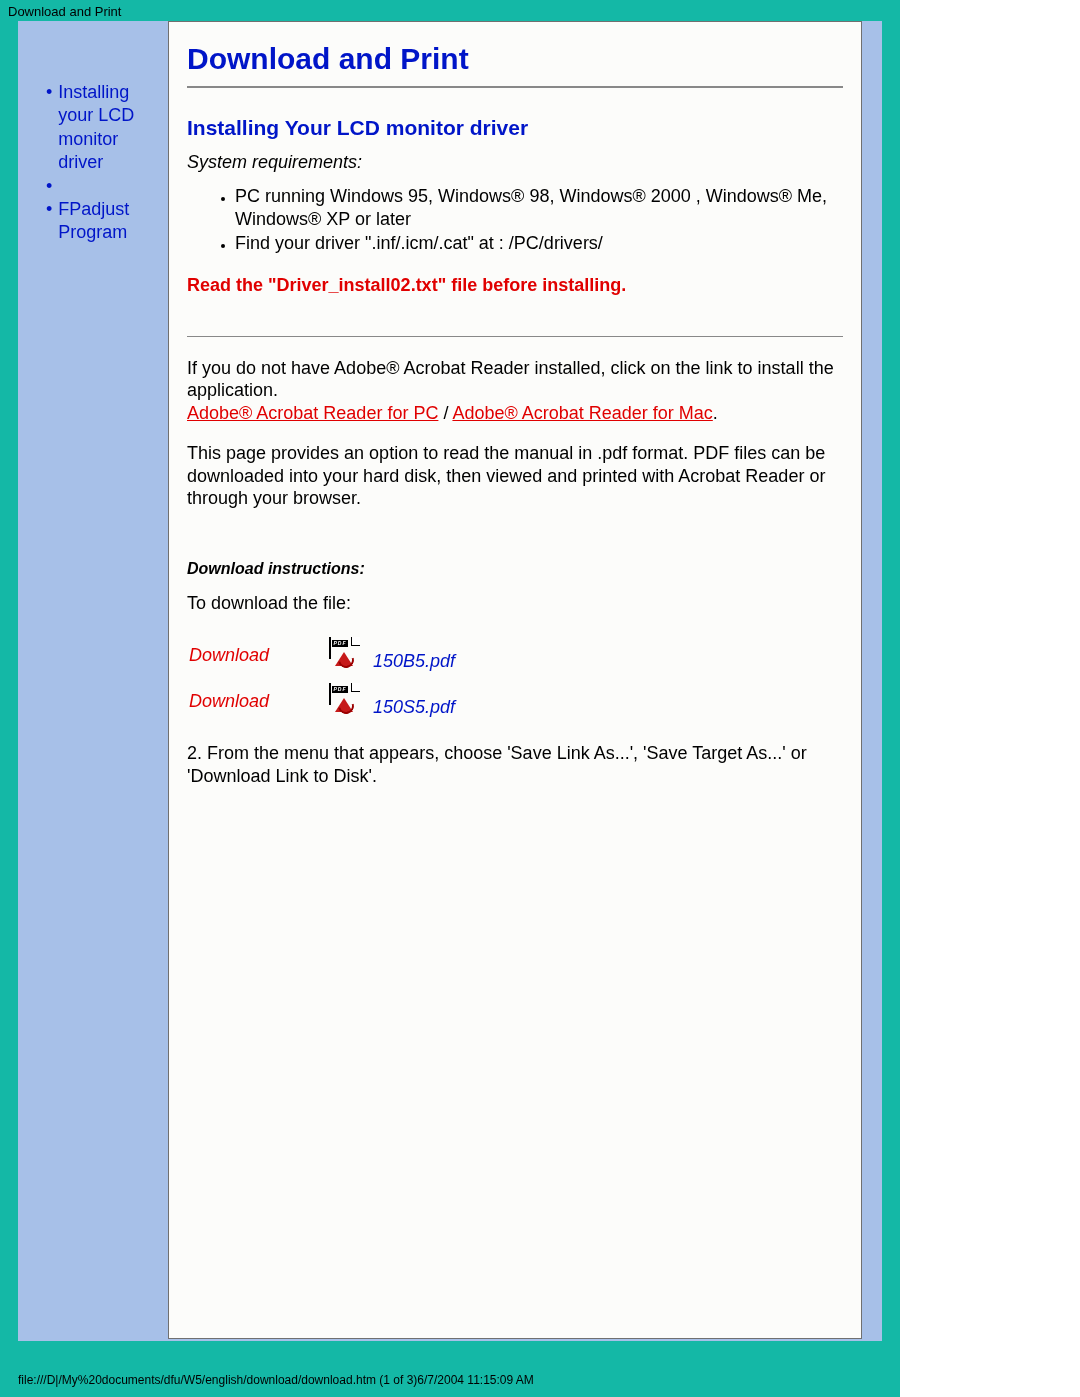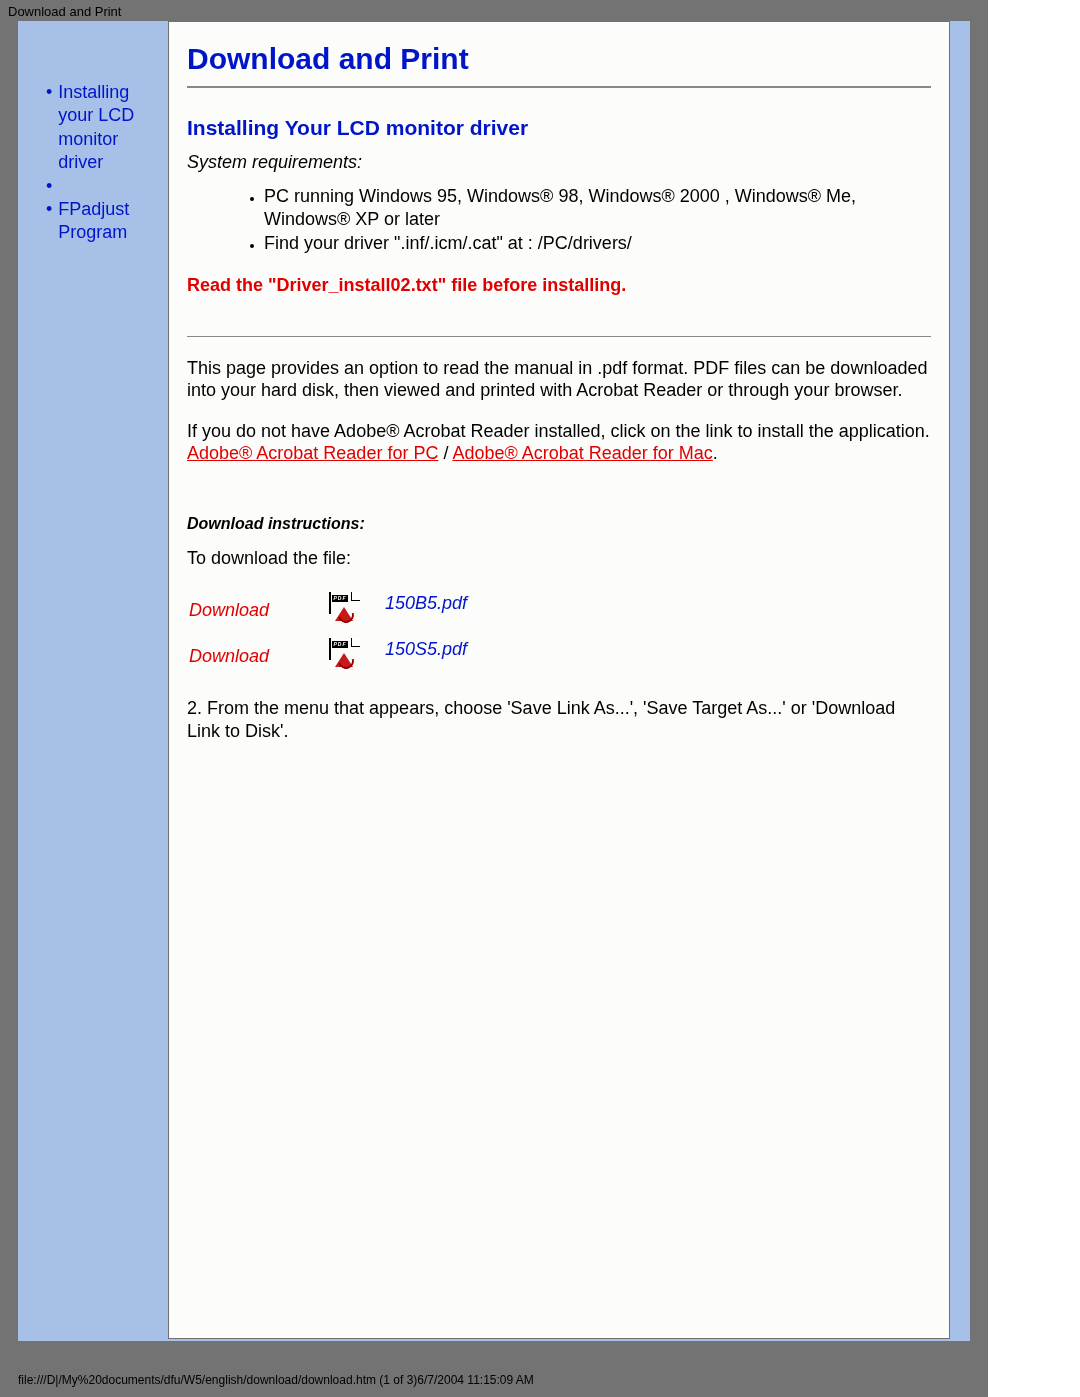--- a/index.html
+++ b/index.html
@@ -4,24 +4,24 @@
 <style>
   html, body {
     margin: 0;
     padding: 0;
     font-family: Arial, Helvetica, sans-serif;
     font-size: 18px;
     background: #fff;
     color: #000;
   }
   .page {
-    width: 988px;
+    width: 900px;
     height: 1397px;
     box-sizing: border-box;
-    background: #737373;
+    background: #14b8a6;
     position: relative;
   }
   .header {
     font-size: 13px;
     padding: 4px 8px 2px 8px;
   }
   .outer {
     background: #a7c0e8;
     margin: 0 18px;
     height: 1320px;
@@ -84,21 +84,20 @@
   }
   ul.sysreq {
     margin: 12px 0 20px 0;
     padding-left: 48px;
   }
   ul.sysreq li {
     margin-bottom: 2px;
     line-height: 1.25;
     list-style: disc;
     font-size: 18px;
-    margin-left: 29px;
   }
   ul.sysreq li::marker { font-size: 12px; }
   .redbold {
     color: #e00000;
     font-weight: bold;
   }
   .red { color: #e00000; }
   p { margin: 10px 0 18px 0; line-height: 1.25; }
   .dl-instr-h {
     font-style: italic;
@@ -114,22 +113,22 @@
     display: flex;
     align-items: center;
     gap: 30px;
     margin-bottom: 12px;
   }
   .dl-label { color: #e00000; width: 110px; }
   .pdf-link {
     color: #0015c8;
     text-decoration: none;
     display: flex;
-    align-items: flex-start;
-    gap: 26px;
+    align-items: flex-end;
+    gap: 14px;
   }
   .pdf-icon {
     width: 30px;
     height: 34px;
     position: relative;
     display: inline-block;
   }
   .pdf-icon .page-shape {
     width: 28px;
     height: 32px;
@@ -230,26 +229,26 @@
 
       <ul class="sysreq">
         <li>PC running Windows 95, Windows® 98, Windows® 2000 , Windows® Me, Windows® XP or later</li>
         <li>Find your driver ".inf/.icm/.cat" at : /PC/drivers/</li>
       </ul>
 
       <div class="redbold">Read the "Driver_install02.txt" file before installing.</div>
 
       <hr class="thin">
 
-      <p>This page provides an option to read the manual in .pdf format. PDF files can be downloaded into your hard disk, then viewed and printed with Acrobat Reader or through your browser.</p>
-
       <p>
         <span>If you do not have Adobe® Acrobat Reader installed, click on the link to install the application. </span><br>
         <a href="#" class="red">Adobe® Acrobat Reader for PC</a><span> / </span><a href="#" class="red">Adobe® Acrobat Reader for Mac</a><span>.</span>
       </p>
+
+      <p>This page provides an option to read the manual in .pdf format. PDF files can be downloaded into your hard disk, then viewed and printed with Acrobat Reader or through your browser.</p>
 
       <div class="dl-instr-h">Download instructions:</div>
 
       <p>To download the file:</p>
 
 
       <div class="downloads">
         <div class="dl-row">
           <span class="dl-label">Download</span>
           <a href="#" class="pdf-link">

